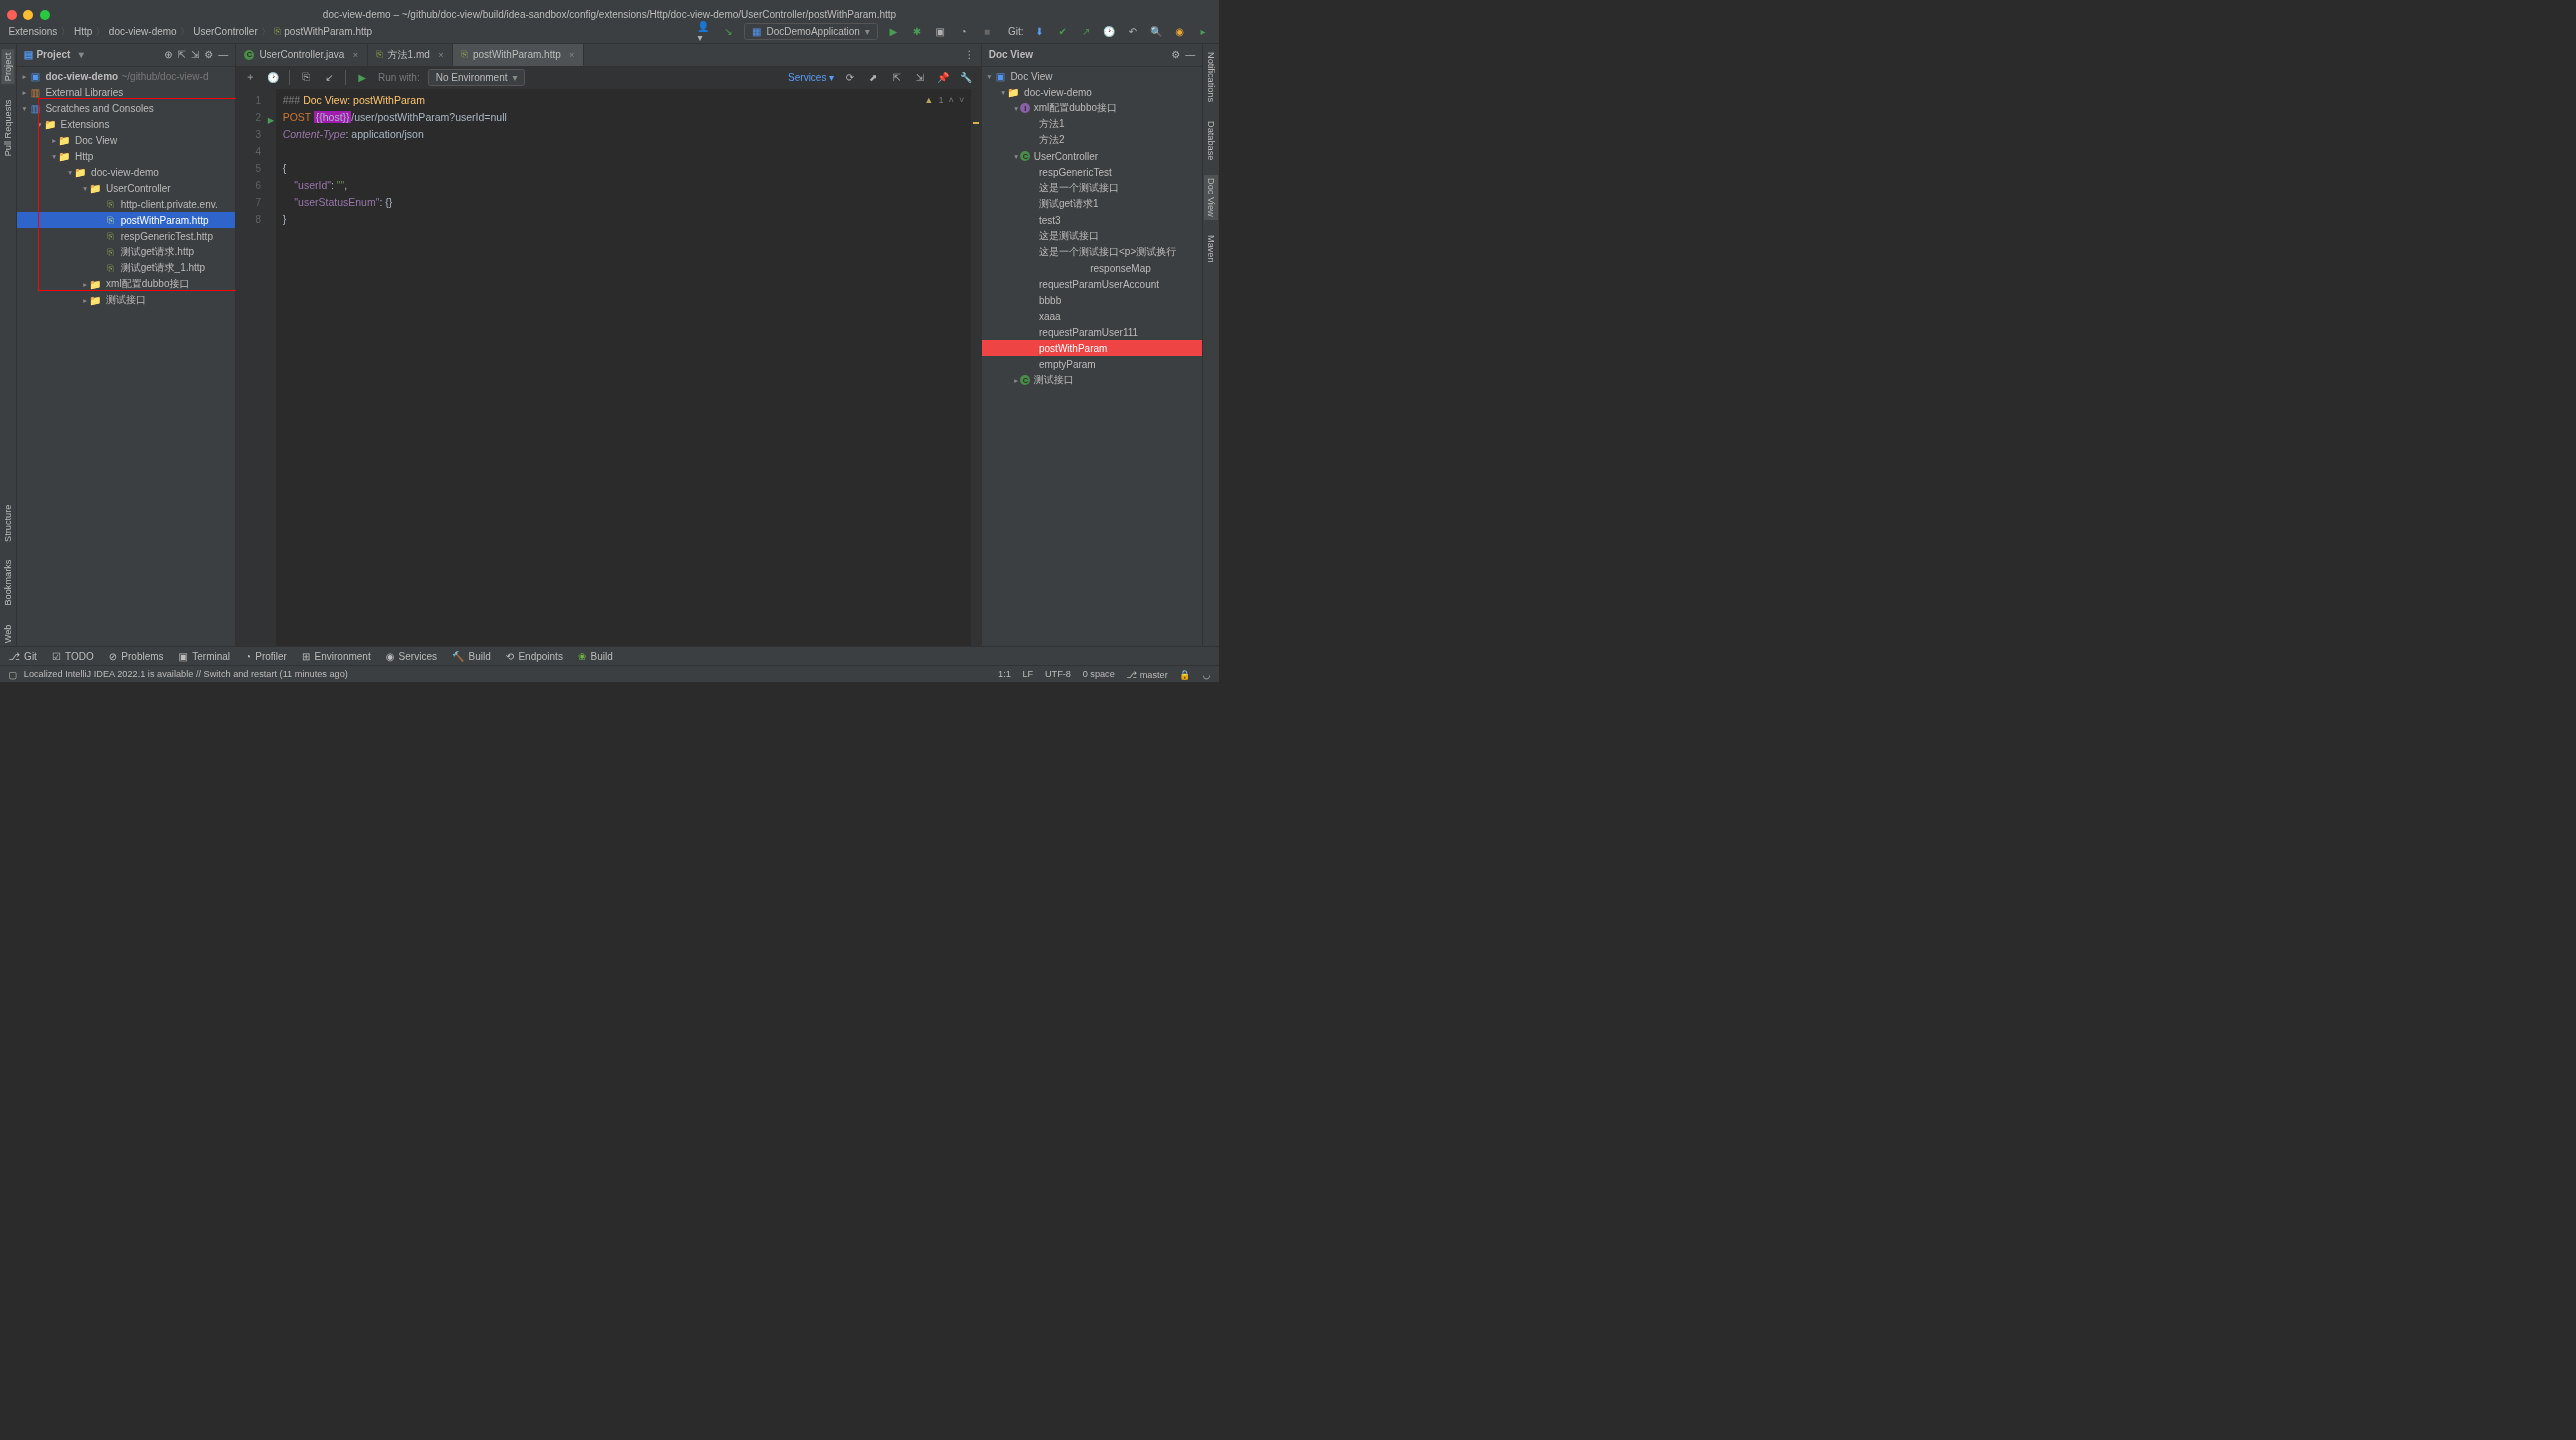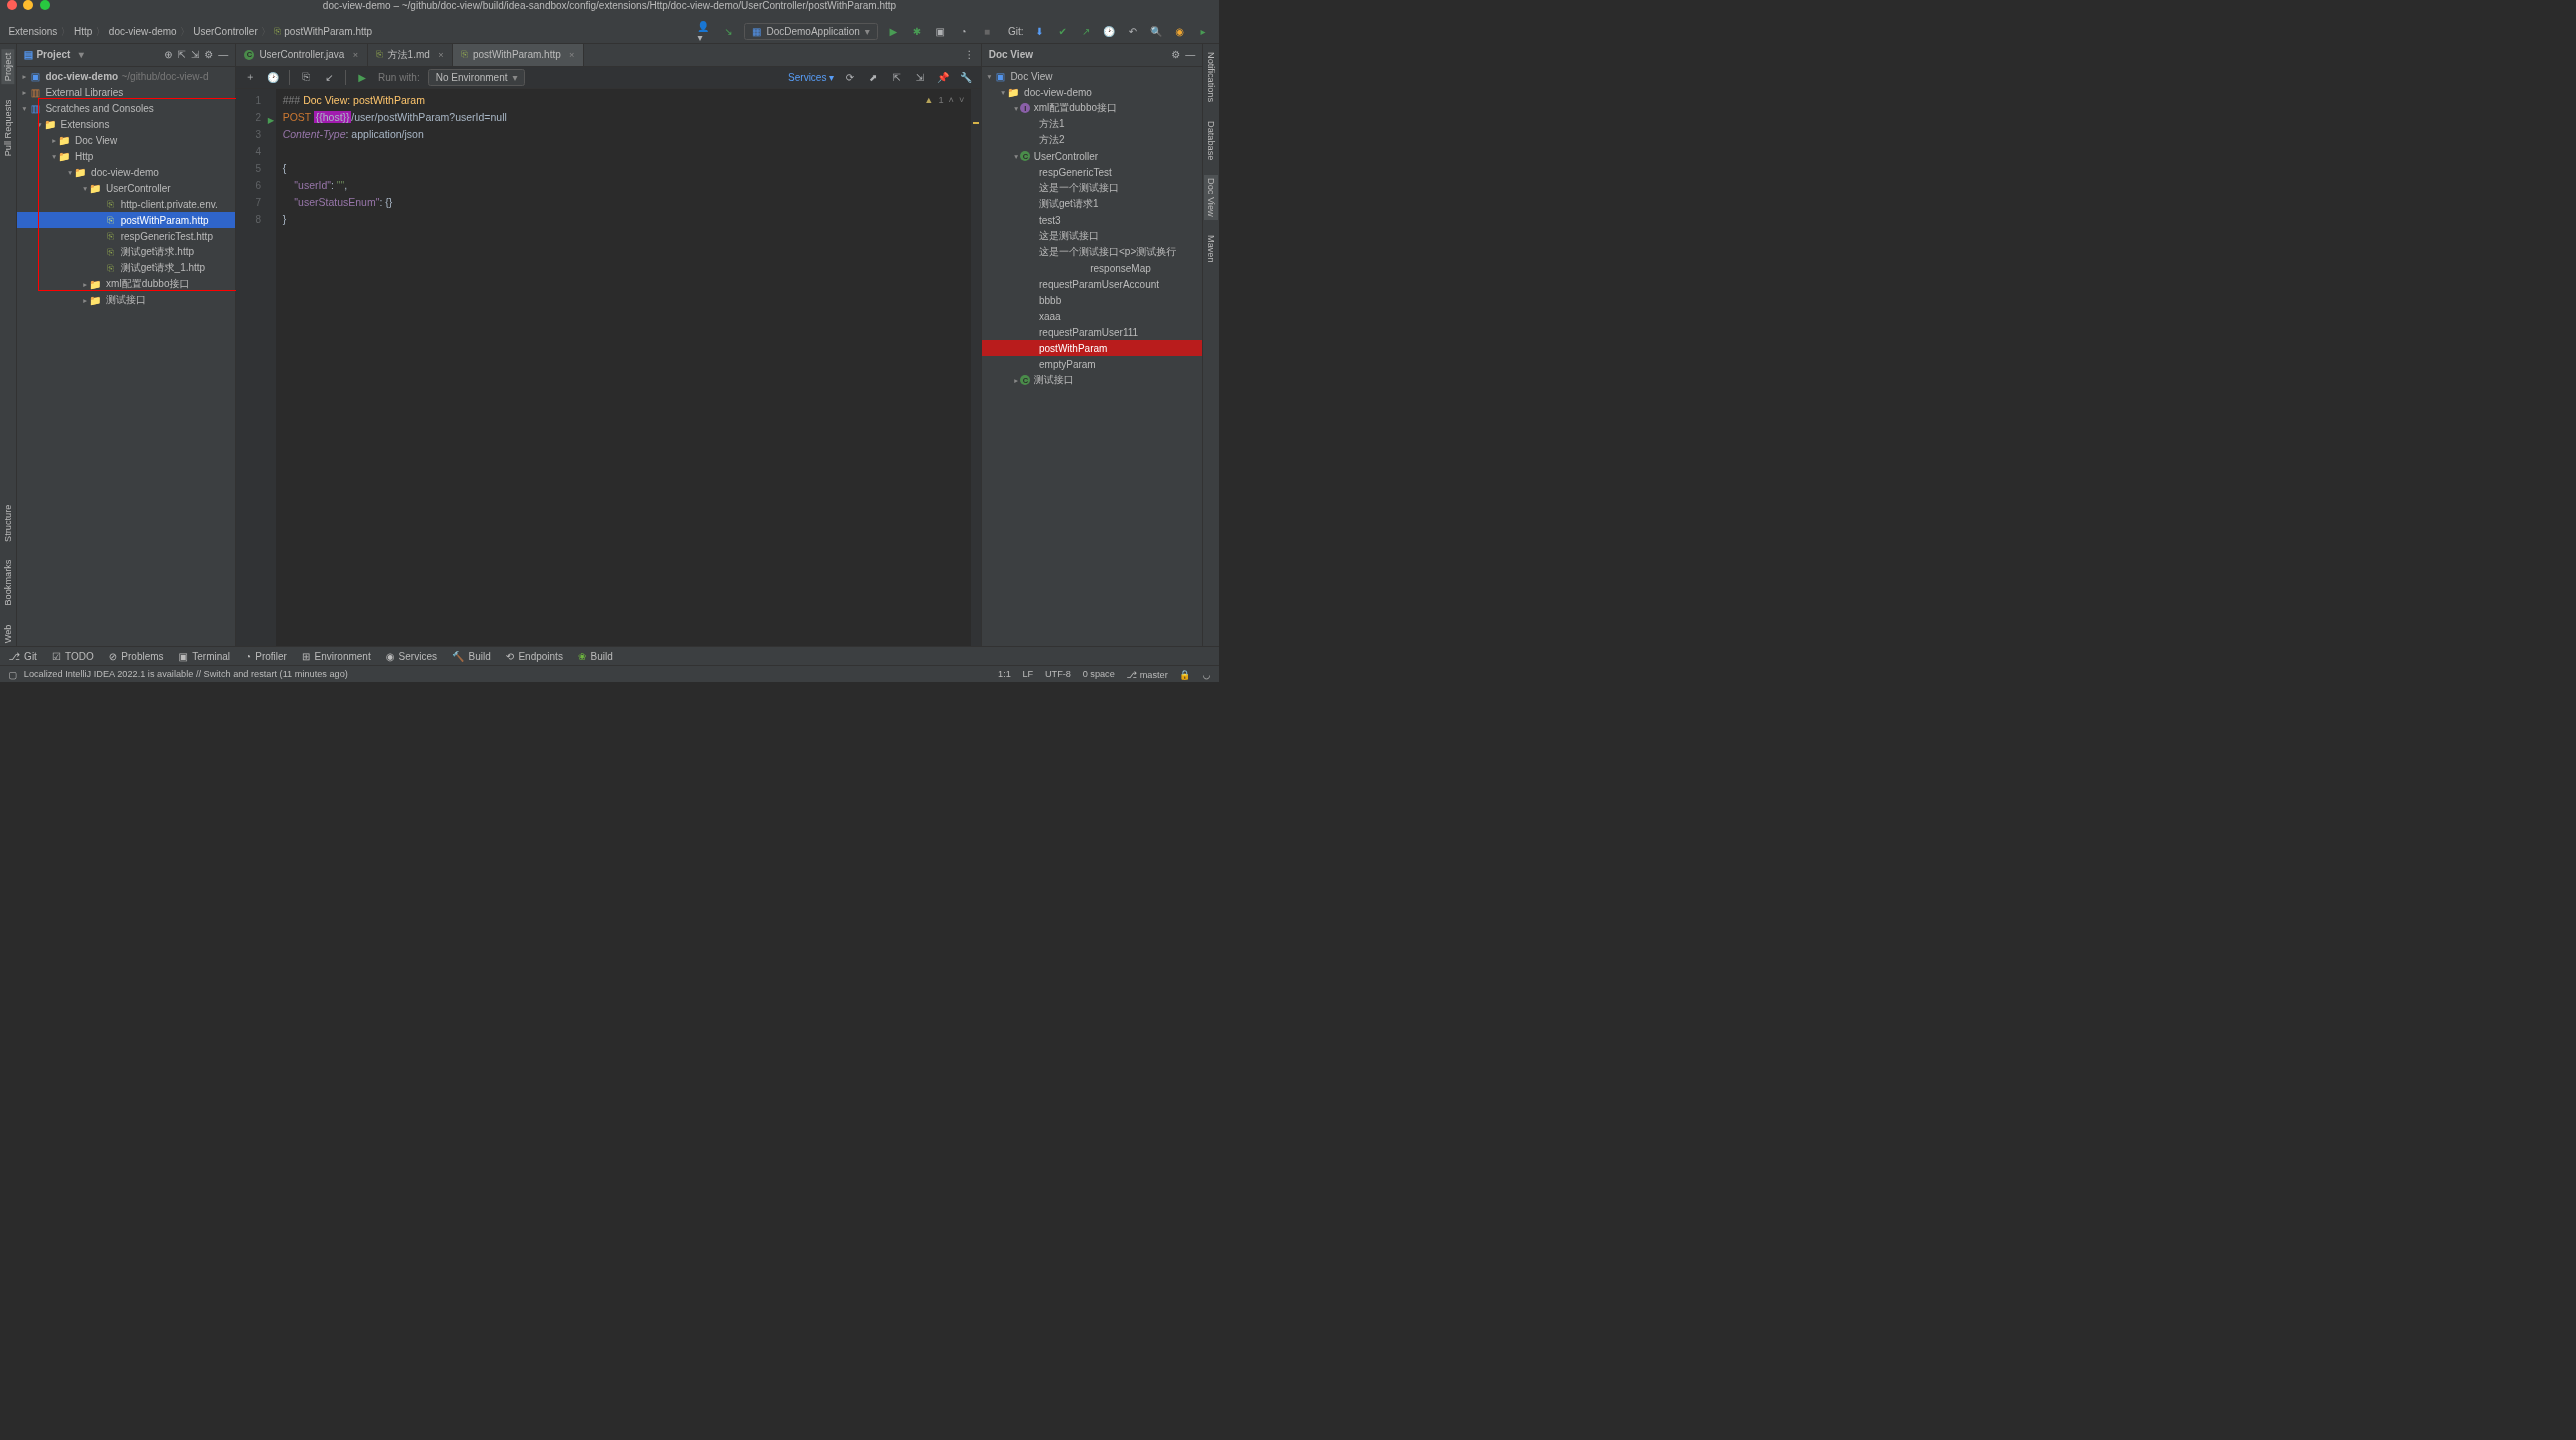--- a/index.html
+++ b/index.html
@@ -1,19 +1,19 @@
 <!DOCTYPE html>
 <html style="font-size:13.4px"><head>
 <meta charset="utf-8">
 <style>
 * { margin: 0; padding: 0; box-sizing: border-box; font-family: -apple-system, "Segoe UI", sans-serif; }
 body { background: #2b2b2b; color: #bbbbbb; font-size: 10px; overflow: hidden; width: 1219px; height: 682px; }
 
 
-.titlebar { height: 20px; background: #3c3f41; display: flex; align-items: flex-start; padding: 0 6.7px; position: relative; }
+.titlebar { height: 20px; background: #3c3f41; display: flex; align-items: flex-end; padding: 0 6.7px; position: relative; }
 .traffic-lights { display: flex; gap: 6.7px; margin-right: 10px; }
 .light { width: 10px; height: 10px; border-radius: 50%; }
 .light.red { background: #ff5f57; }
 .light.yellow { background: #febc2e; }
 .light.green { background: #28c840; }
 .titlebar-title { position: absolute; left: 50%; transform: translateX(-50%); color: #bbbbbb; font-size: 10px; }
 
 
 .navbar { height: 24px; background: #3c3f41; display: flex; align-items: center; padding: 0 8.4px; border-bottom: 0.8px solid #323232; }
 .breadcrumbs { display: flex; align-items: center; gap: 3.3px; flex: 1; }
@@ -78,21 +78,21 @@
 .code .docview { color: #ffc66d; }
 .inspection { position: absolute; top: 3.3px; right: 6.7px; display: flex; align-items: center; gap: 5px; color: #787878; font-size: 9.2px; }
 .inspection .warn-icon { color: #b7a45a; }
 .editor-rstrip { width: 10px; background: #313335; position: relative; }
 .editor-rstrip .y-mark { position: absolute; right: 1.7px; width: 6.7px; height: 1.7px; background: #d6b348; }
 
 
 .docview-panel { width: 221px; background: #3c3f41; border-left: 0.8px solid #323232; display: flex; flex-direction: column; }
 .docview-panel .panel-header { justify-content: space-between; }
 .dvtree { flex: 1; overflow: auto; padding-top: 1.7px; }
-.dvtree .tree-row.selected { background: #b91c1c; color: #fff; }
+.dvtree .tree-row.selected { background: #ef4444; color: #fff; }
 
 
 .bottom-toolbar { height: 19px; background: #3c3f41; border-top: 0.8px solid #323232; display: flex; align-items: center; padding: 0 8.4px; gap: 15px; }
 .bottom-toolbar .btab { display: flex; align-items: center; gap: 4.2px; cursor: pointer; font-size: 10px; color: #bbbbbb; }
 
 
 .statusbar { height: 17px; background: #3c3f41; border-top: 0.8px solid #323232; display: flex; align-items: center; padding: 0 8.4px; font-size: 9.2px; color: #bbbbbb; gap: 11.7px; }
 .statusbar .left { display: flex; align-items: center; gap: 6.7px; margin-right: auto; }
 
 .folder-svg { fill: #9aa7b0; }

